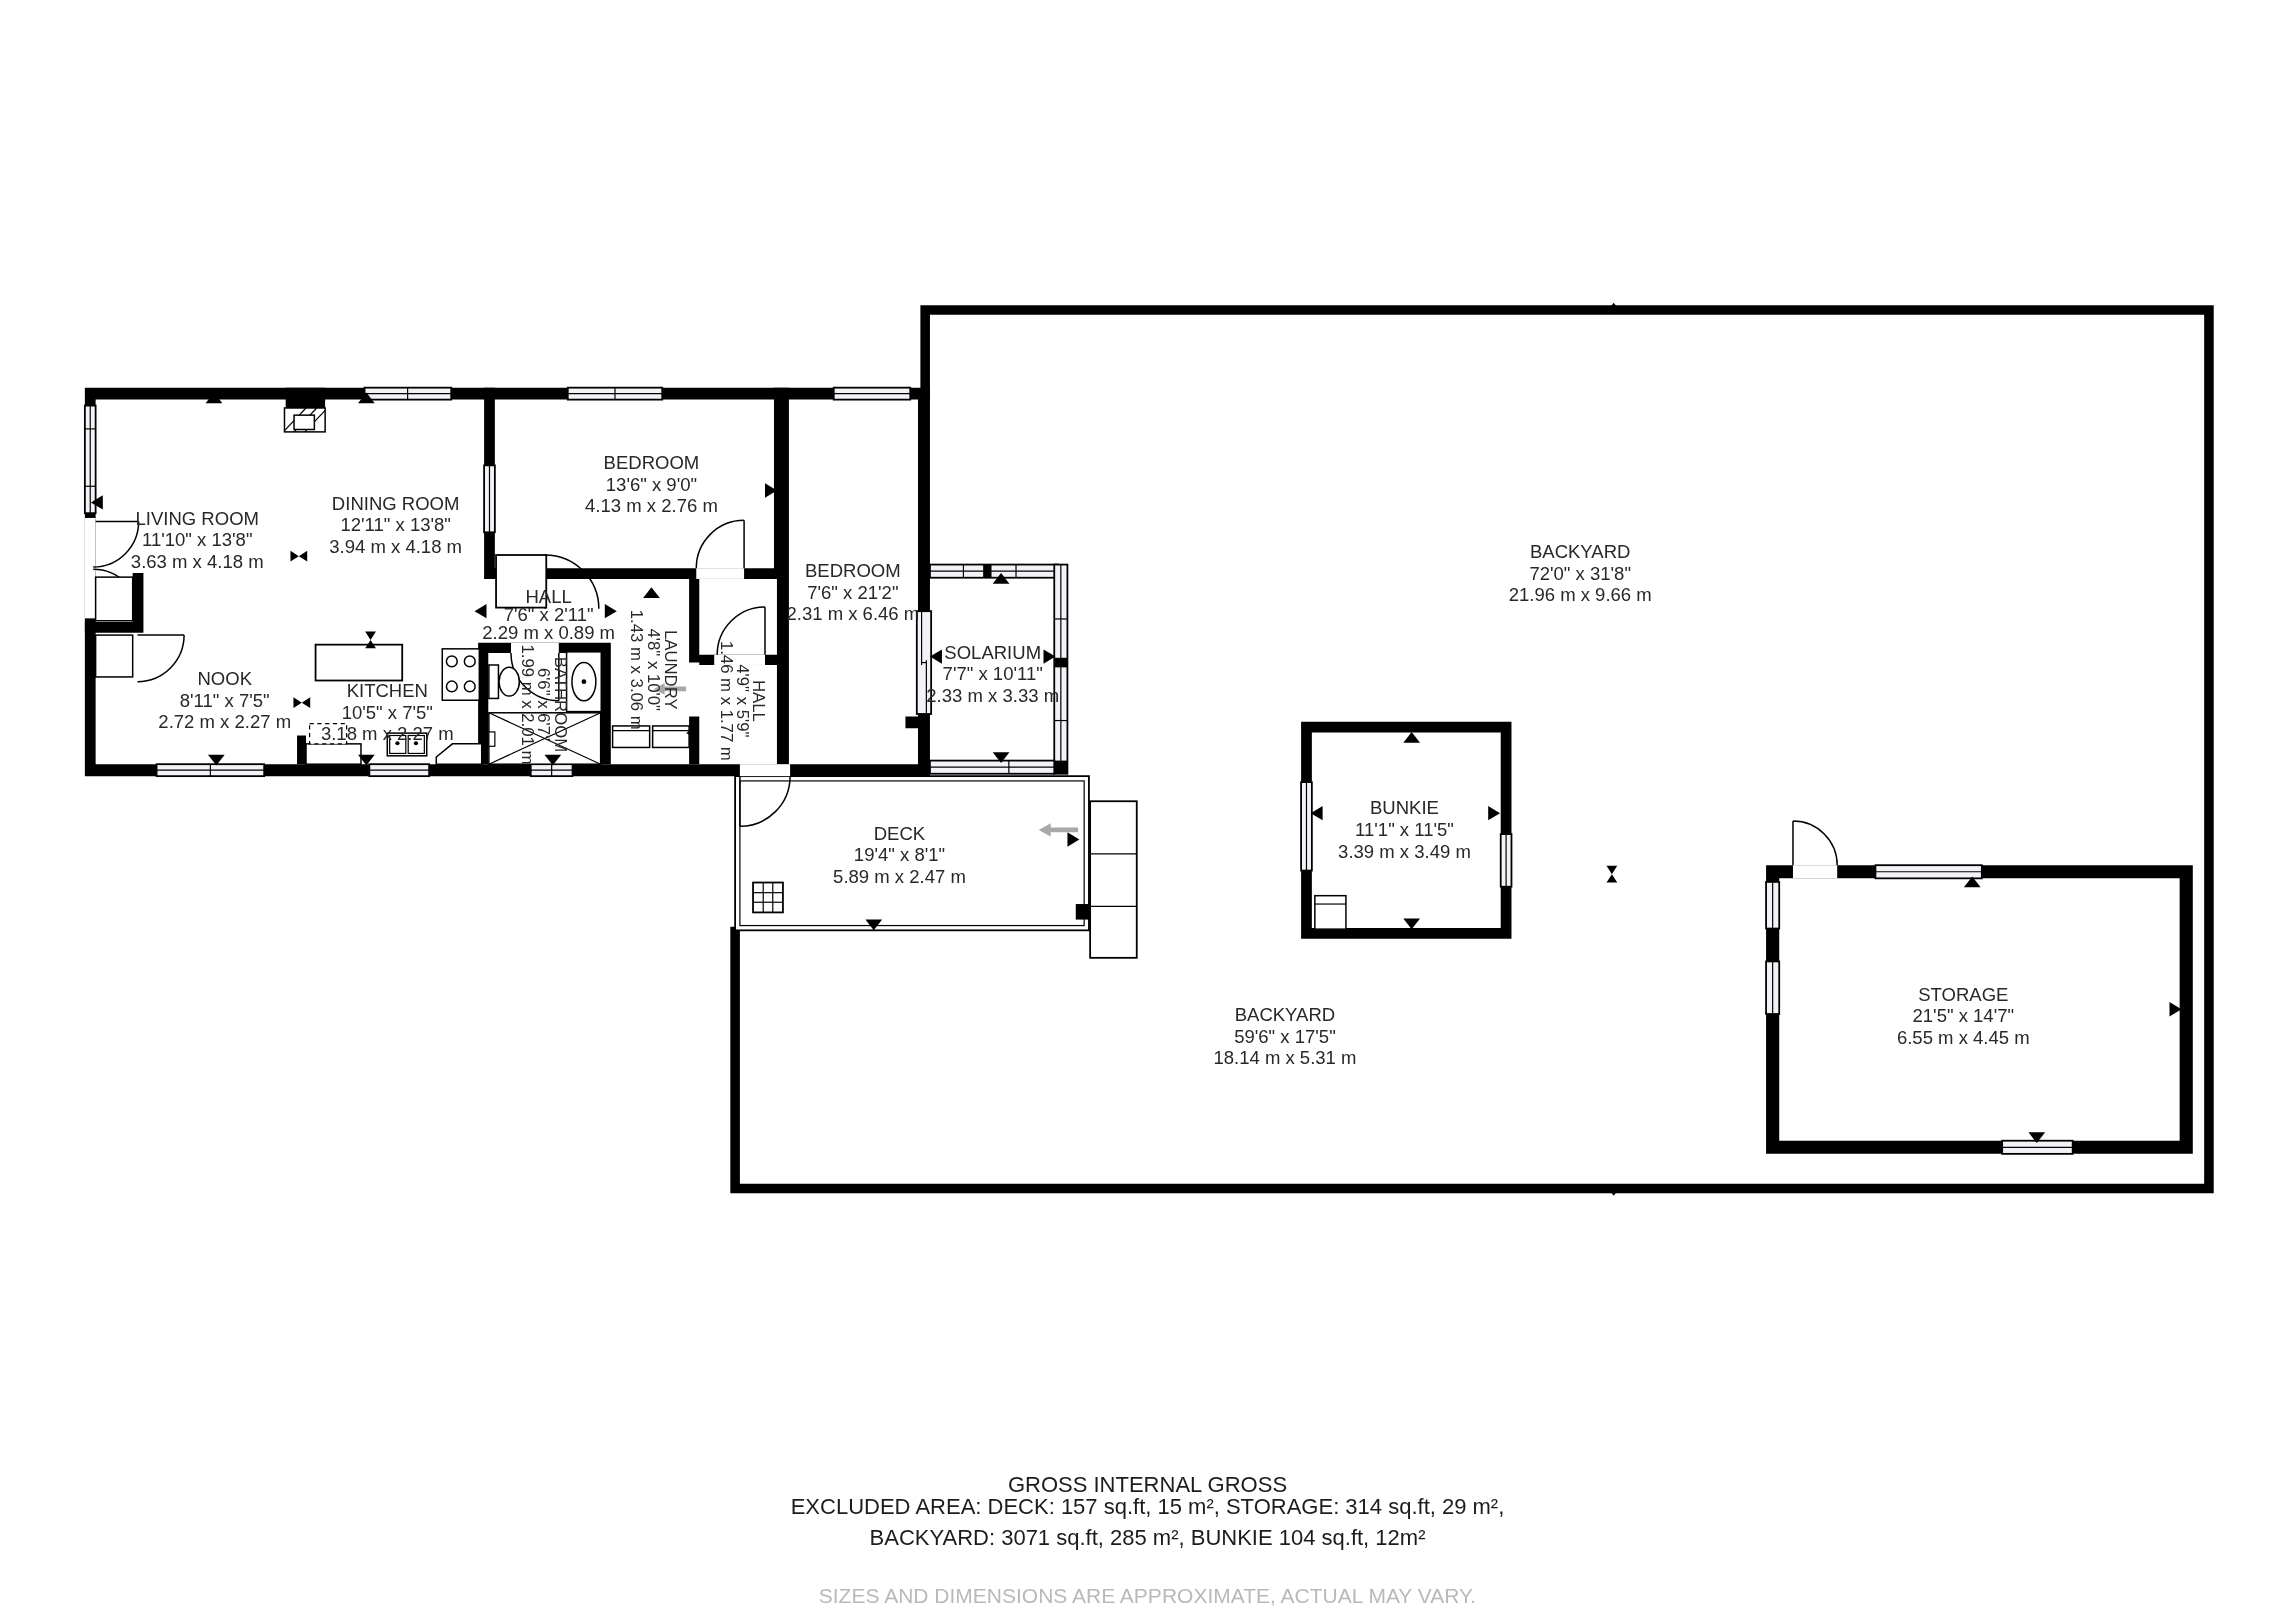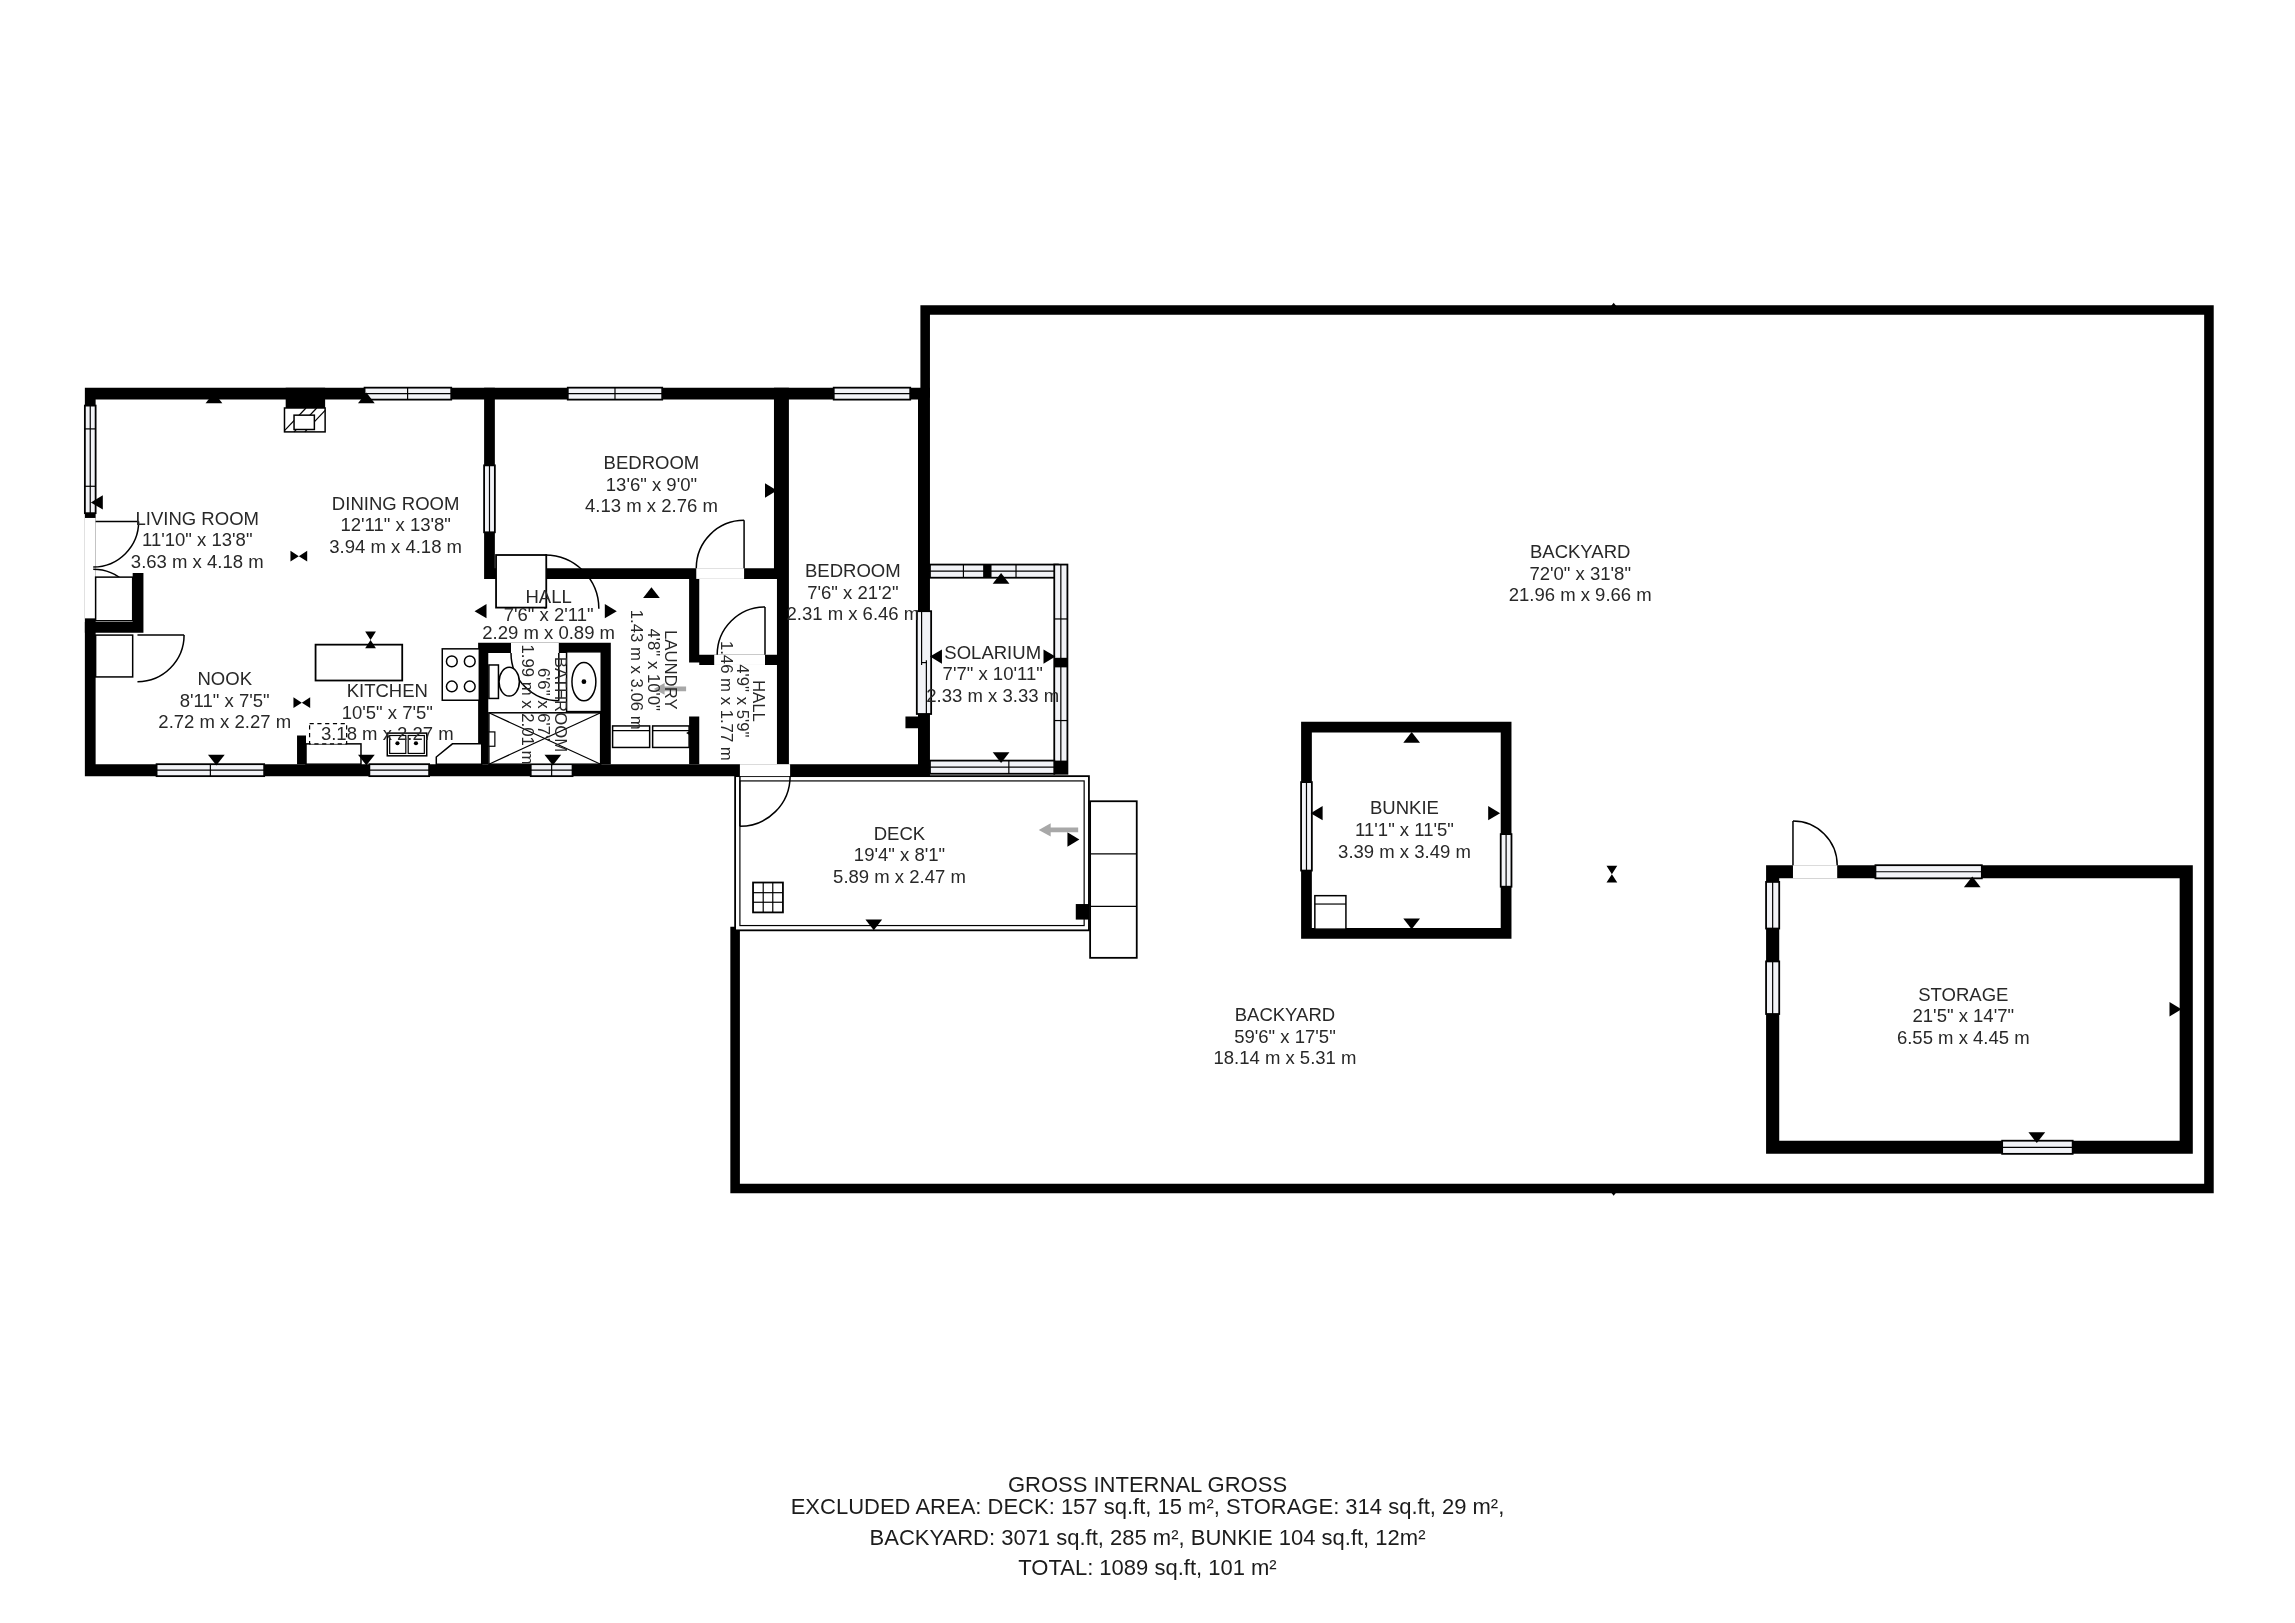--- a/index.html
+++ b/index.html
@@ -368,15 +368,15 @@
       <text class="lbl" x="3285" y="1666" dominant-baseline="middle">STORAGE</text>
       <text class="lbl" x="3285" y="1702" dominant-baseline="middle">21'5" x 14'7"</text>
       <text class="lbl" x="3285" y="1738" dominant-baseline="middle">6.55 m x 4.45 m</text>
     </g>
   </g>
 </svg>
 
   <div class="ft-line" style="top:1472px">GROSS INTERNAL GROSS</div>
   <div class="ft-line" style="top:1494px">EXCLUDED AREA: DECK: 157 sq.ft, 15 m², STORAGE: 314 sq.ft, 29 m²,</div>
   <div class="ft-line" style="top:1525px">BACKYARD: 3071 sq.ft, 285 m², BUNKIE 104 sq.ft, 12m²</div>
-  <div class="ft-line" style="top:1555px">TOTAL: 1089 sq.ft, 101 m²</div>
+  <div class="ft-line ft-muted" style="top:1584px">SIZES AND DIMENSIONS ARE APPROXIMATE, ACTUAL MAY VARY.</div>
 </div>
 
 
 </body></html>

